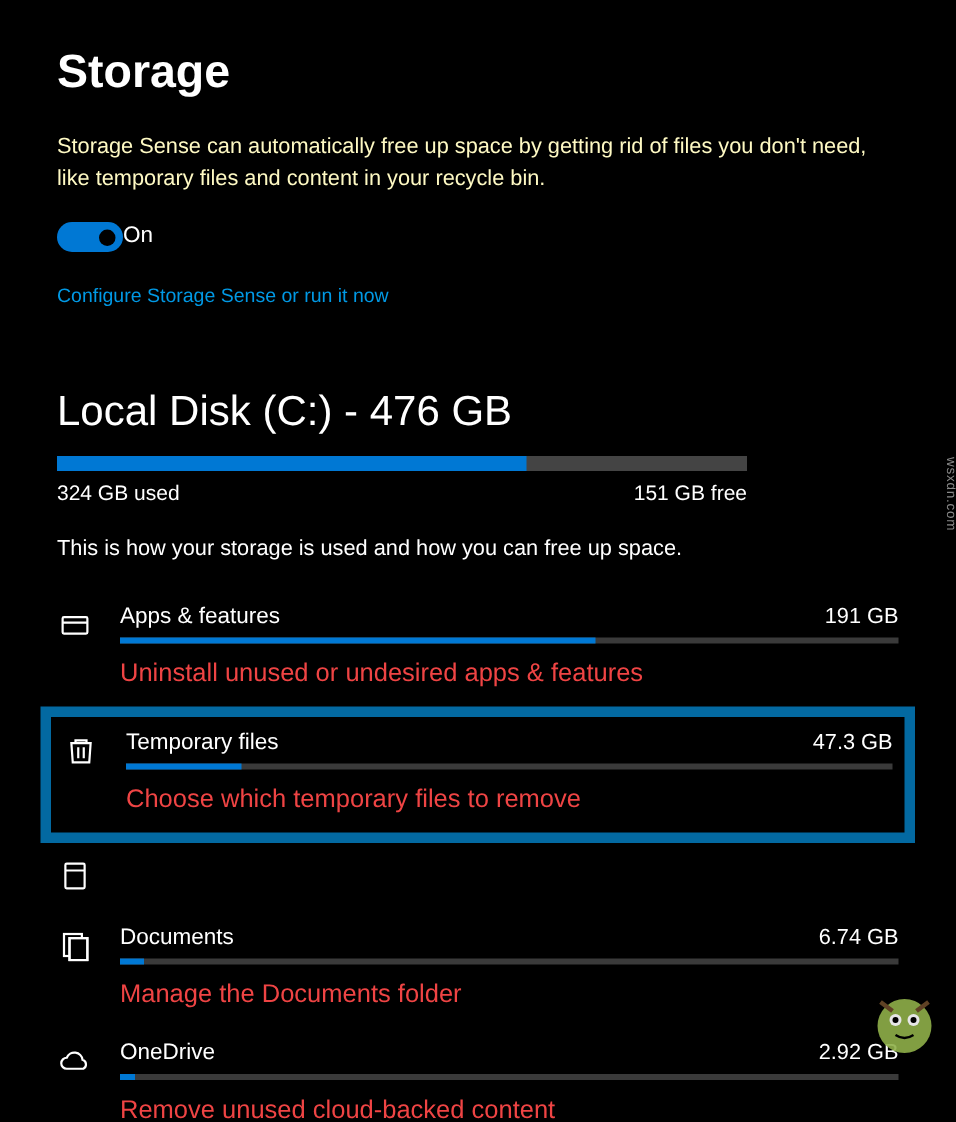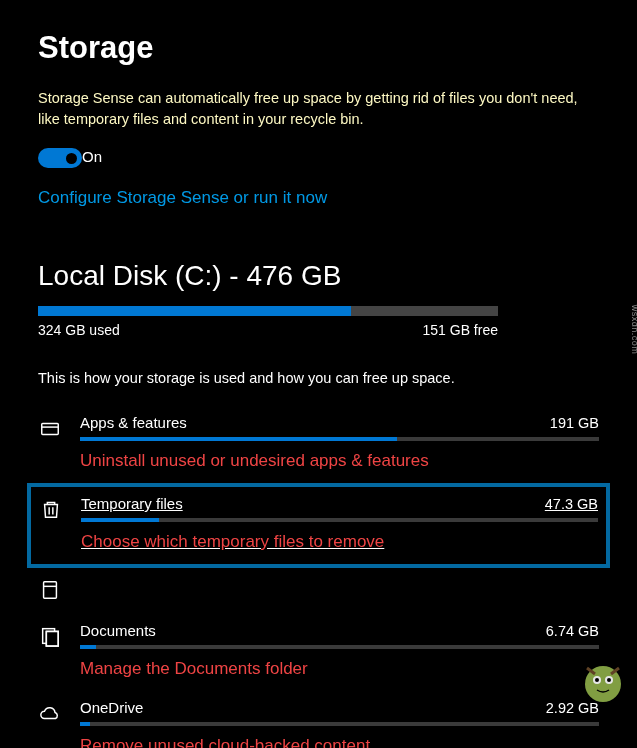--- a/index.html
+++ b/index.html
@@ -49,21 +49,21 @@
       background: #000;
       border-radius: 50%;
       top: 4.5px;
       right: 5px;
     }
     .toggle-label {
       font-size: 15px;
     }
     .link {
       color: #0099e5;
-      font-size: 17px;
+      font-size: 13px;
       cursor: pointer;
     }
     .disk-section {
       margin-top: 52px;
     }
     .disk-title {
       font-size: 28px;
       font-weight: 400;
       margin-bottom: 14px;
     }
@@ -76,40 +76,39 @@
     }
     .disk-bar-fill {
       background: #0078d4;
       height: 100%;
     }
     .disk-labels {
       width: 460px;
       display: flex;
       justify-content: space-between;
       font-size: 14px;
-      margin-bottom: 32px;
+      margin-bottom: 22px;
       color: #fff;
     }
     .usage-desc {
       font-size: 14.5px;
       margin-bottom: 20px;
     }
     .category {
       display: flex;
       align-items: flex-start;
       gap: 18px;
       padding: 8px 0 12px 0;
       cursor: pointer;
     }
     .category.highlighted {
-      border: 4px solid #0369a1;
+      border: 7px solid #0369a1;
       padding: 8px 8px 12px 8px;
       margin-left: -11px;
       margin-right: -11px;
-      text-decoration: underline;
     }
     .cat-icon {
       width: 24px;
       height: 24px;
       display: flex;
       align-items: center;
       justify-content: center;
       flex-shrink: 0;
       margin-top: 2px;
       color: #fff;

